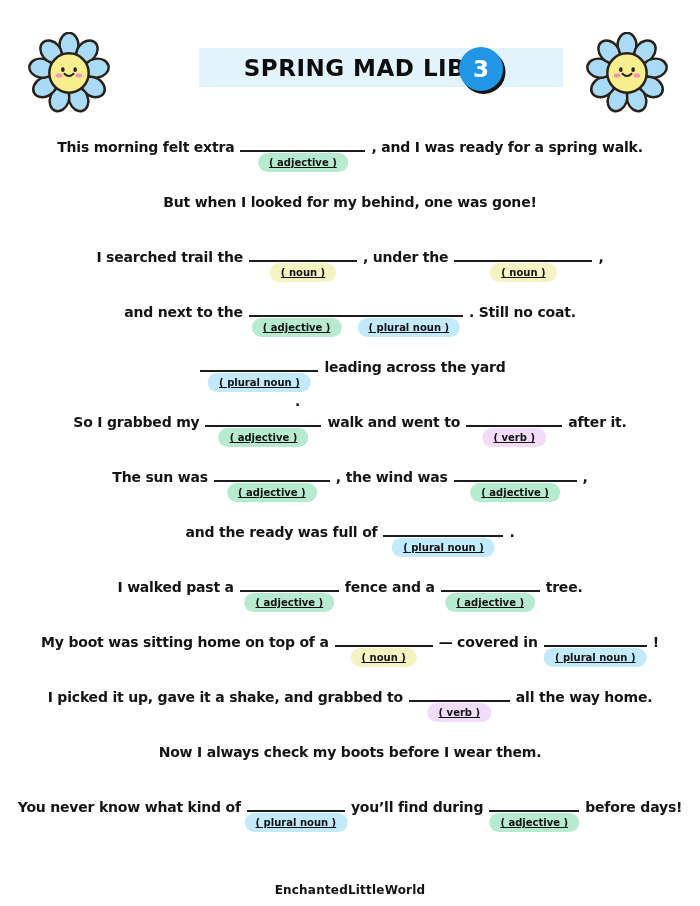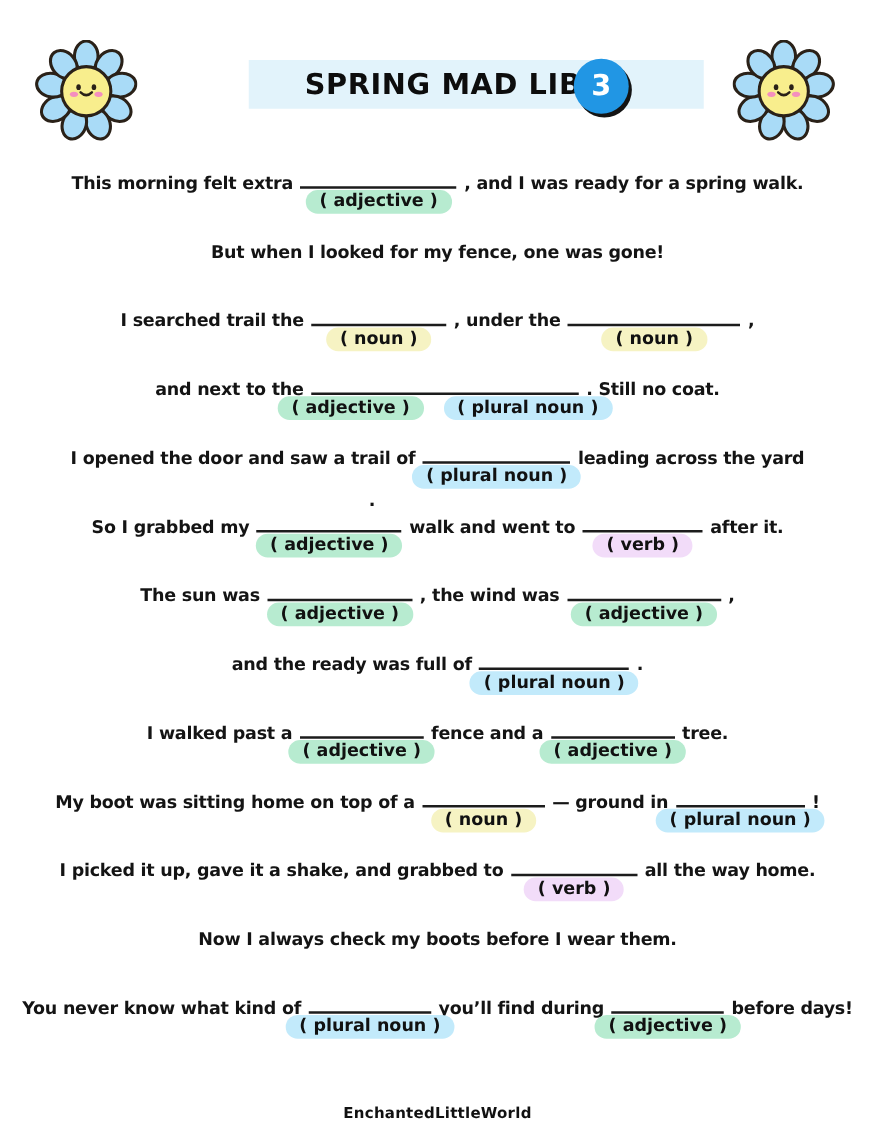--- a/index.html
+++ b/index.html
@@ -50,21 +50,21 @@
   .blank{
     display:inline-block;position:relative;vertical-align:baseline;
     height:4px;margin:0 6px;border-bottom:2.2px solid #1c1c1c;
   }
   .pills{
     position:absolute;top:7px;left:50%;transform:translateX(-50%);
     display:flex;gap:16px;white-space:nowrap;
   }
   .pill{
     display:inline-block;border-radius:11px;padding:3px 11px;
-    font-size:14px;font-weight:bold;letter-spacing:0;color:#111;line-height:13px;
+    font-size:10px;font-weight:bold;letter-spacing:0;color:#111;line-height:13px;text-decoration:underline;
   }
   .below{
     position:absolute;left:50%;top:34px;transform:translateX(-55px);
     font-size:14px;font-weight:bold;
   }
 
   
   .footer{margin-top:26px;text-align:center;}
   .footer span{font-size:12px;font-weight:bold;letter-spacing:.2px;color:#111;}
 </style>
@@ -111,31 +111,31 @@
 
     <svg class="flower right" viewBox="0 0 100 100">
         <use href="#flower-shape"></use>
       </svg>
   </header>
 
   <main class="lines" id="lines">
       <div class="row"><span class="seg">This morning felt extra</span><span class="blank" style="width: 125px;"><span class="pills">
             <span class="pill" style="background: rgb(183, 235, 208);">( adjective )</span>
           </span></span><span class="seg">, and I was ready for a spring walk.</span></div>
-      <div class="row"><span class="seg">But when I looked for my fence, one was gone!</span></div>
+      <div class="row"><span class="seg">But when I looked for my behind, one was gone!</span></div>
       <div class="row"><span class="seg">I searched trail the</span><span class="blank" style="width: 108px;"><span class="pills">
             <span class="pill" style="background: rgb(246, 243, 195);">( noun )</span>
           </span></span><span class="seg">, under the</span><span class="blank" style="width: 138px;"><span class="pills">
             <span class="pill" style="background: rgb(246, 243, 195);">( noun )</span>
           </span></span><span class="seg">,</span></div>
       <div class="row"><span class="seg">and next to the</span><span class="blank" style="width: 214px;"><span class="pills">
             <span class="pill" style="background: rgb(183, 235, 208);">( adjective )</span>
             <span class="pill" style="background: rgb(194, 234, 251);">( plural noun )</span>
           </span></span><span class="seg">. Still no coat.</span></div>
-      <div class="row"><span class="seg">I opened the door and saw a trail of</span><span class="blank" style="width: 118px;"><span class="pills">
+      <div class="row"><span class="blank" style="width: 118px;"><span class="pills">
             <span class="pill" style="background: rgb(194, 234, 251);">( plural noun )</span>
           </span></span><span class="seg">leading across the yard</span><span class="below">.</span></div>
       <div class="row"><span class="seg">So I grabbed my</span><span class="blank" style="width: 116px;"><span class="pills">
             <span class="pill" style="background: rgb(183, 235, 208);">( adjective )</span>
           </span></span><span class="seg">walk and went to</span><span class="blank" style="width: 96px;"><span class="pills">
             <span class="pill" style="background: rgb(242, 220, 249);">( verb )</span>
           </span></span><span class="seg">after it.</span></div>
       <div class="row"><span class="seg">The sun was</span><span class="blank" style="width: 116px;"><span class="pills">
             <span class="pill" style="background: rgb(183, 235, 208);">( adjective )</span>
           </span></span><span class="seg">, the wind was</span><span class="blank" style="width: 123px;"><span class="pills">
@@ -144,21 +144,21 @@
       <div class="row"><span class="seg">and the ready was full of</span><span class="blank" style="width: 120px;"><span class="pills">
             <span class="pill" style="background: rgb(194, 234, 251);">( plural noun )</span>
           </span></span><span class="seg">.</span></div>
       <div class="row"><span class="seg">I walked past a</span><span class="blank" style="width: 99px;"><span class="pills">
             <span class="pill" style="background: rgb(183, 235, 208);">( adjective )</span>
           </span></span><span class="seg">fence and a</span><span class="blank" style="width: 99px;"><span class="pills">
             <span class="pill" style="background: rgb(183, 235, 208);">( adjective )</span>
           </span></span><span class="seg">tree.</span></div>
       <div class="row"><span class="seg">My boot was sitting home on top of a</span><span class="blank" style="width: 98px;"><span class="pills">
             <span class="pill" style="background: rgb(246, 243, 195);">( noun )</span>
-          </span></span><span class="seg">— ground in</span><span class="blank" style="width: 103px;"><span class="pills">
+          </span></span><span class="seg">— covered in</span><span class="blank" style="width: 103px;"><span class="pills">
             <span class="pill" style="background: rgb(194, 234, 251);">( plural noun )</span>
           </span></span><span class="seg">!</span></div>
       <div class="row"><span class="seg">I picked it up, gave it a shake, and grabbed to</span><span class="blank" style="width: 101px;"><span class="pills">
             <span class="pill" style="background: rgb(242, 220, 249);">( verb )</span>
           </span></span><span class="seg">all the way home.</span></div>
       <div class="row"><span class="seg">Now I always check my boots before I wear them.</span></div>
       <div class="row"><span class="seg">You never know what kind of</span><span class="blank" style="width: 98px;"><span class="pills">
             <span class="pill" style="background: rgb(194, 234, 251);">( plural noun )</span>
           </span></span><span class="seg">you’ll find during</span><span class="blank" style="width: 90px;"><span class="pills">
             <span class="pill" style="background: rgb(183, 235, 208);">( adjective )</span>

